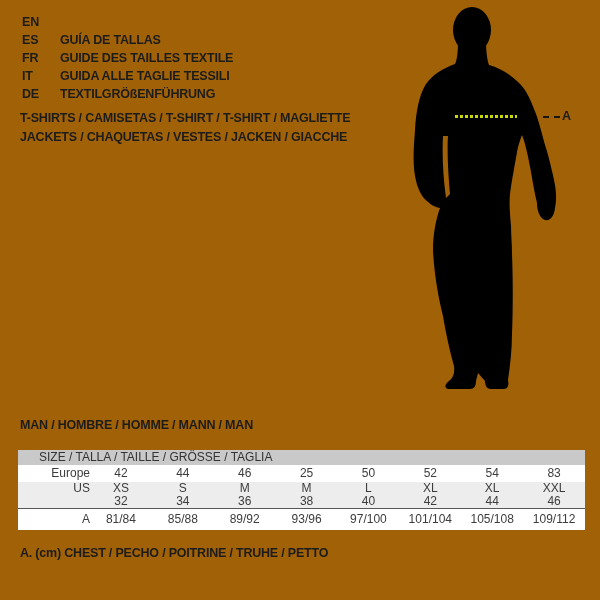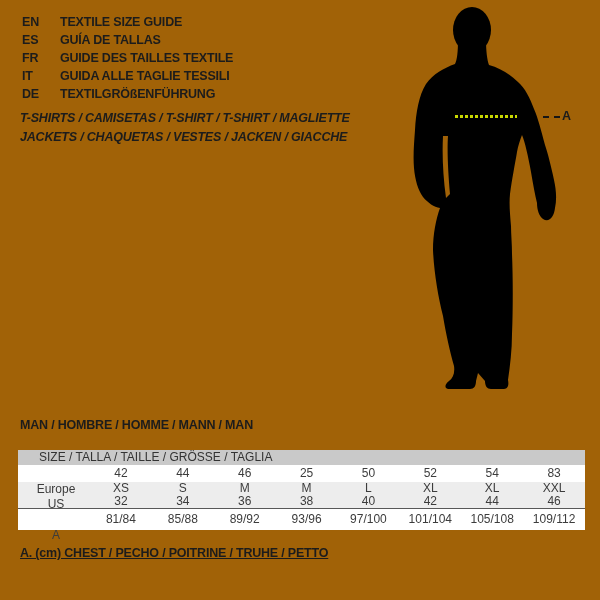--- a/index.html
+++ b/index.html
@@ -6,50 +6,49 @@
   html,body { background:#fff; }
   .stage {
     position:relative; width:600px; height:600px; background:#a16207;
     font-family:"Liberation Sans", sans-serif; color:#1c1c1c; overflow:hidden;
   }
   
   .langs { position:absolute; left:22px; top:13px; }
   .lang-row { display:flex; height:18px; line-height:18px; }
   .lang-code { width:38px; font-size:12.5px; font-weight:700; letter-spacing:-0.2px; }
   .lang-name { font-size:12.5px; font-weight:700; letter-spacing:-0.2px; }
-  .products { position:absolute; left:20px; top:109px;font-style:italic; }
+  .products { position:absolute; left:20px; top:109px; }
   .product-line { height:19px; line-height:19px; font-size:12.5px; font-weight:700; letter-spacing:-0.2px; }
   
   .figure-svg { position:absolute; left:412px; top:4px; width:150px; height:390px; }
   .chest-dots { position:absolute; left:455px; top:115px; width:62px; height:3px; }
   .measure-dashes { position:absolute; left:543px; top:116px; width:17px; height:0;
                     border-top:2px dashed #161616; }
   .measure-label { position:absolute; left:562px; top:109px; font-size:12.5px; font-weight:700; }
   
   .section-title { position:absolute; left:20px; top:418px; font-size:12.5px; font-weight:700; letter-spacing:-0.2px; }
   .size-table { position:absolute; left:18px; top:450px; width:567px; font-size:12px; color:#3c3c3c; }
   .thead { background:#c9c9c9; height:15px; line-height:15px; padding-left:21px; color:#333; }
   .trow { display:flex; }
-  .rlabel { width:72px; padding-left:4px; text-align:center;margin-top:16px; }
+  .rlabel { width:72px; padding-left:4px; text-align:right; }
   .cell { flex:1; text-align:center; }
   .r-tall { height:17px; line-height:17px; }
   .r-gray { background:#ededed; height:13px; line-height:13px; }
   .r-white { background:#ffffff; }
   .r-a { height:22px; line-height:20px; border-top:1px solid #585858; }
-  .footnote { position:absolute; left:20px; top:546px; font-size:12.5px; font-weight:700; letter-spacing:-0.2px;text-decoration:underline; }
+  .footnote { position:absolute; left:20px; top:546px; font-size:12.5px; font-weight:700; letter-spacing:-0.2px; }
 </style>
 </head>
 <body>
 
 <div class="stage">
 
   <div class="langs">
     <div class="lang-row">
       <span class="lang-code">EN</span>
-      <span class="lang-name">TEXTILE SIZE GUIDE</span>
     </div>
     <div class="lang-row">
       <span class="lang-code">ES</span>
       <span class="lang-name">GUÍA DE TALLAS</span>
     </div>
     <div class="lang-row">
       <span class="lang-code">FR</span>
       <span class="lang-name">GUIDE DES TAILLES TEXTILE</span>
     </div>
     <div class="lang-row">

